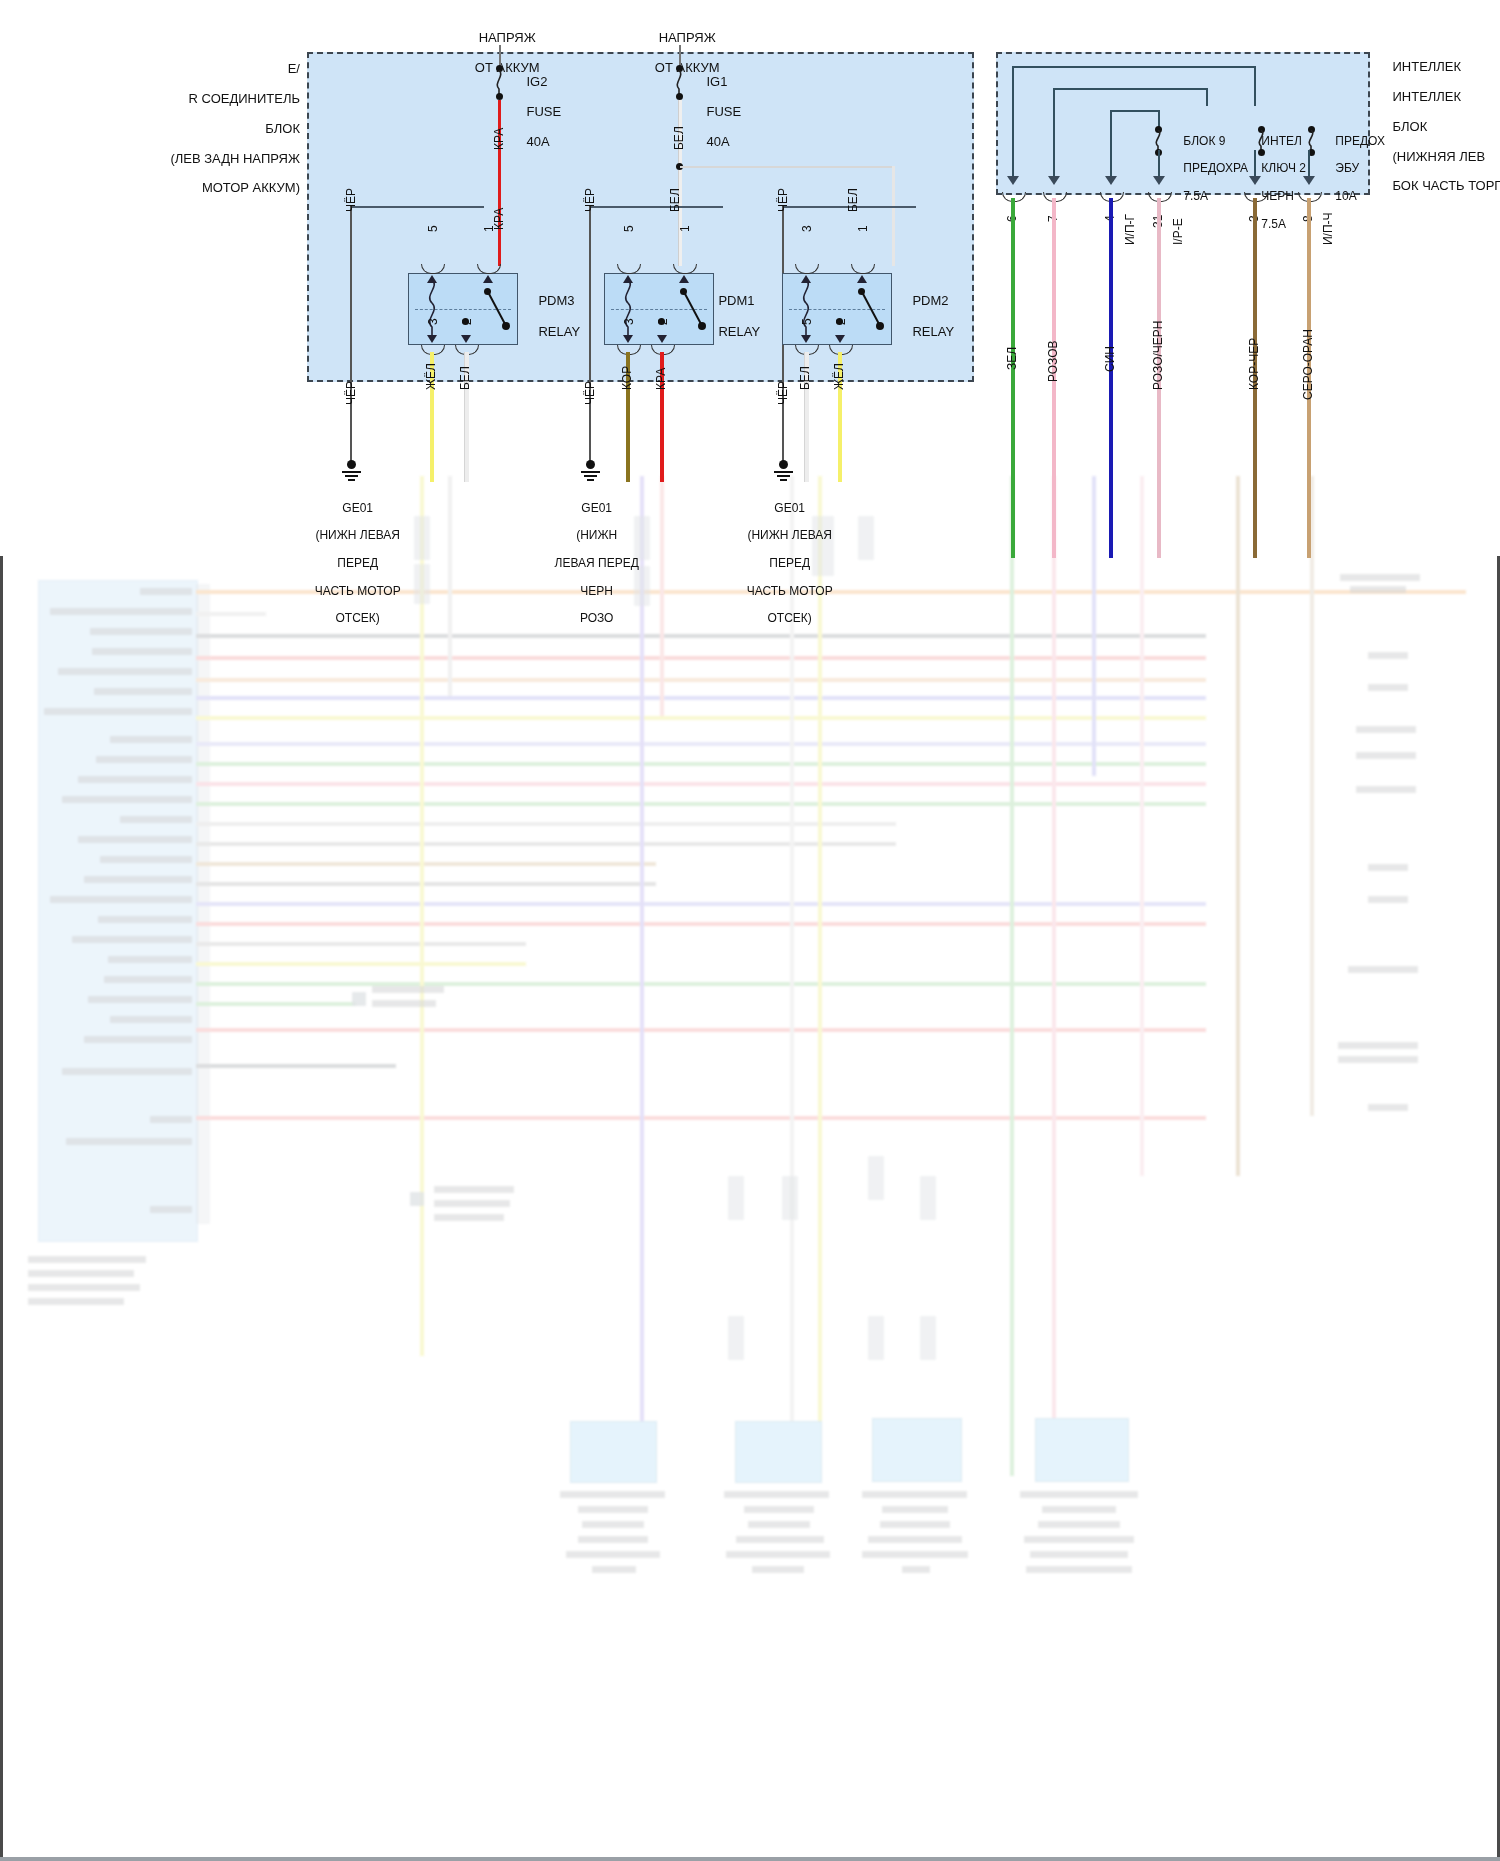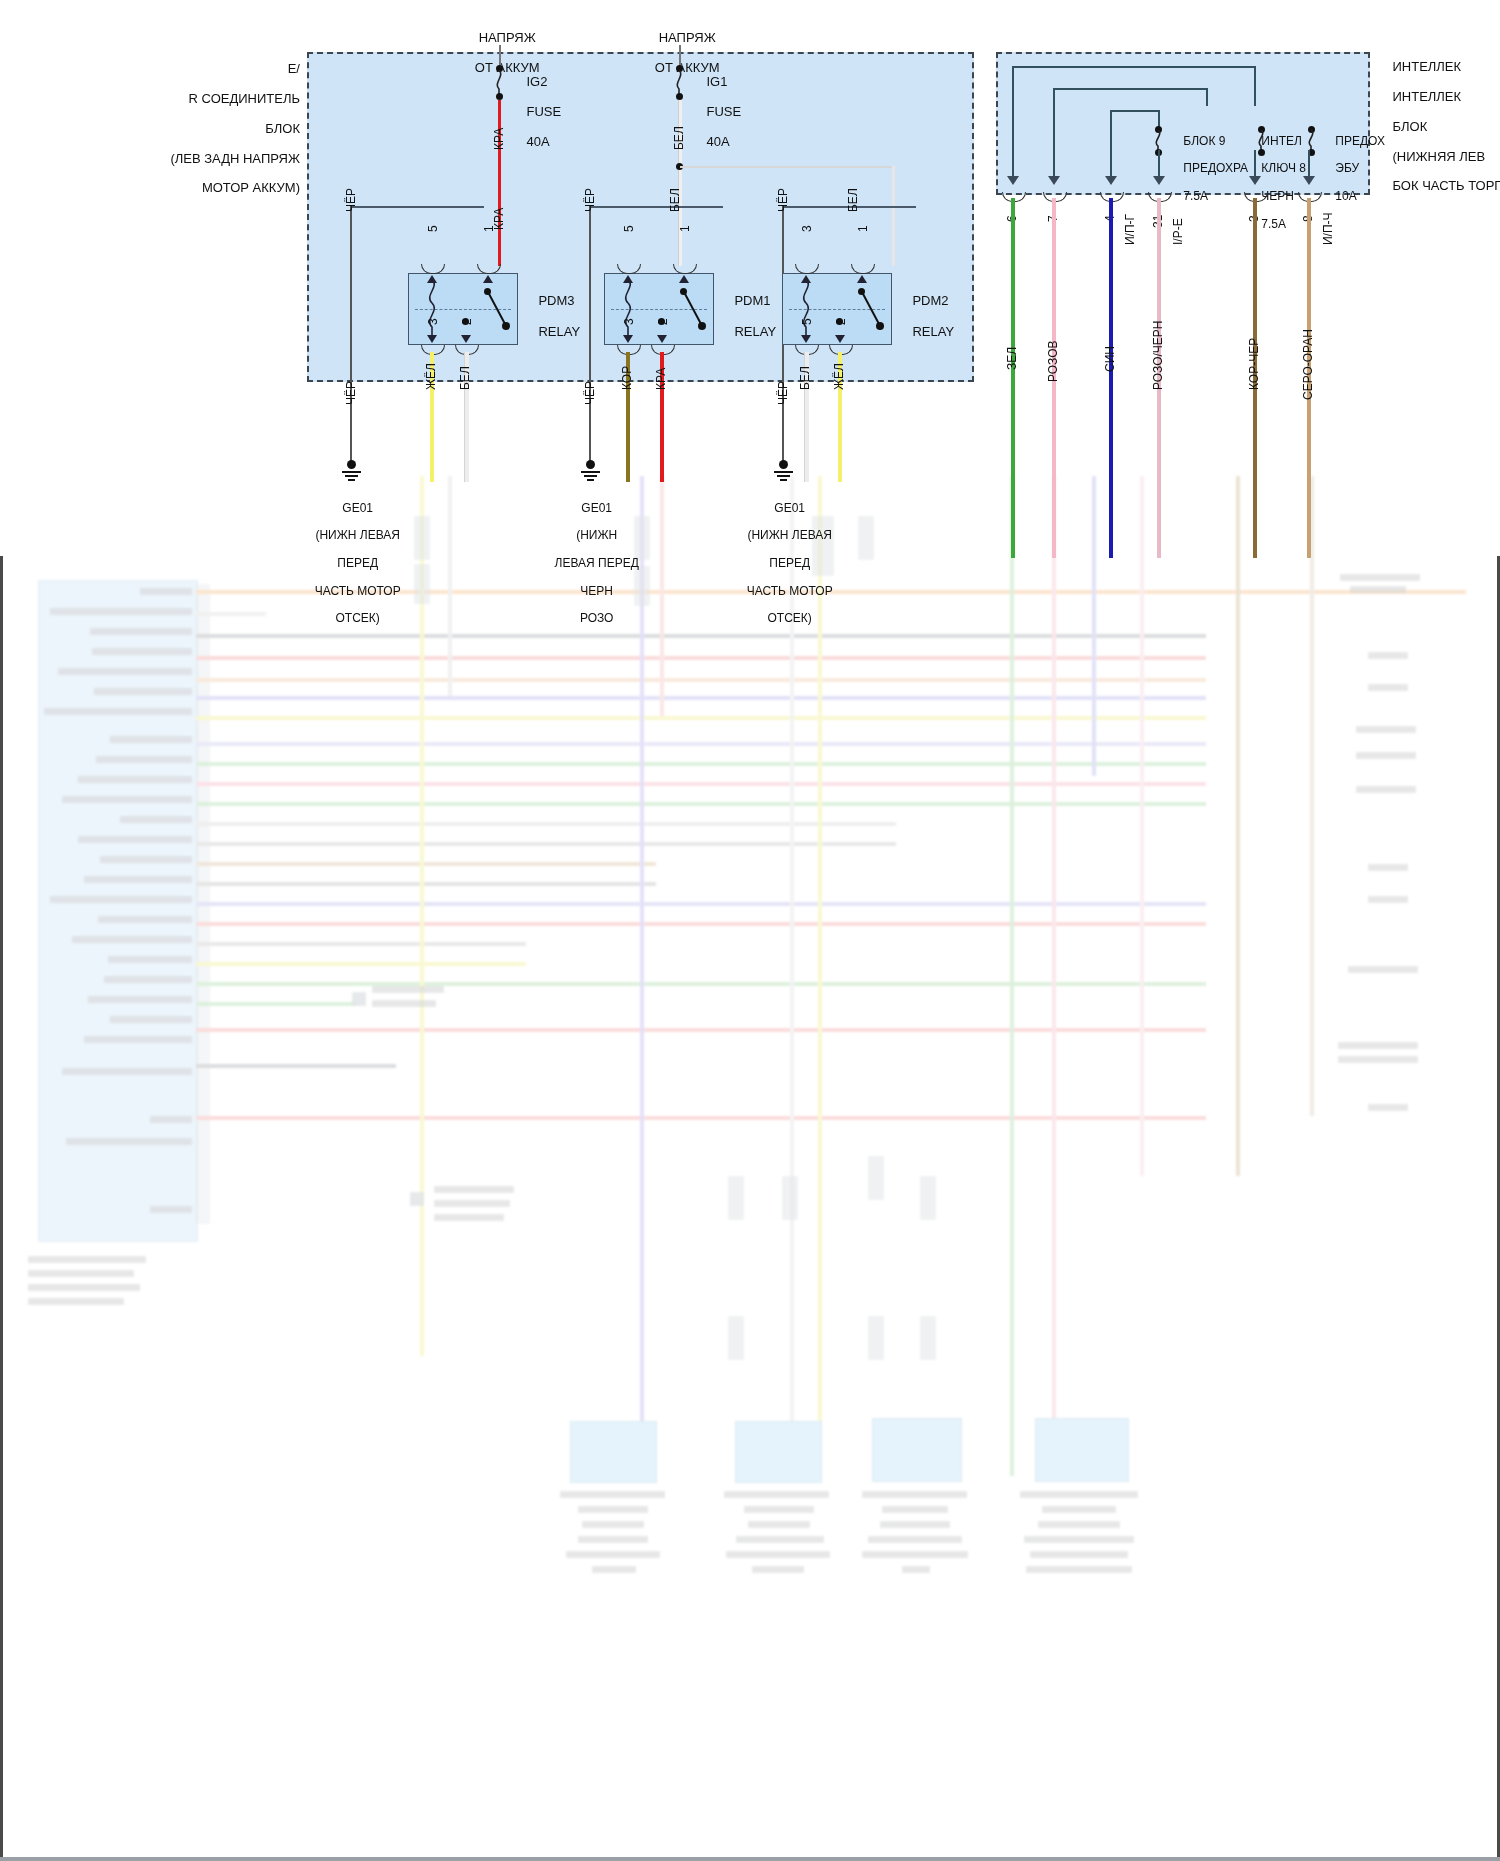--- a/index.html
+++ b/index.html
@@ -308,21 +308,21 @@
   <div class="vlbl" style="left:424px;top:390px;">ЖЁЛ</div>
   <div class="wire" style="left:464px;top:352px;height:130px;background:#ededed;width:4px;border-left:1px solid #d5d5d5;"></div>
   <div class="vlbl" style="left:458px;top:390px;">БЕЛ</div>
 
   <div class="box" style="left:589px;top:206px;width:134px;height:2px;background:#4a5a6a;"></div>
   <div class="wire" style="left:589px;top:206px;height:170px;background:#555;"></div>
 
   <div class="relay" style="left:604px;top:273px;width:110px;height:72px;">
     <div class="dashline"></div>
   </div>
-  <div class="relay-name" style="left:720px;top:277px;">
+  <div class="relay-name" style="left:704px;top:277px;">
     <span>PDM1</span><br>
     <span>RELAY</span>
   </div>
   <svg style="position:absolute;left:616px;top:273px;width:24px;height:72px;" viewBox="0 0 24 72">
     <path d="M12 6 C20 14, 4 22, 12 30 C20 38, 4 46, 12 54 L12 66" stroke="#223" stroke-width="1.6" fill="none"></path>
   </svg>
   <div class="arr-up" style="left:623px;top:275px;"></div>
   <div class="arr-dn" style="left:623px;top:335px;"></div>
   <div class="arr-up" style="left:679px;top:275px;"></div>
   <div class="arr-dn" style="left:657px;top:335px;"></div>
@@ -472,21 +472,21 @@
     <span>7.5A</span>
   </div>
 
   <div class="dot" style="left:1258px;top:126px;"></div>
   <svg class="fuse" style="left:1256px;top:130px;height:22px;" viewBox="0 0 10 22">
     <path d="M5 0 C 11 5, -1 11, 5 16 L5 22" stroke="#222" stroke-width="1.6" fill="none"></path>
   </svg>
   <div class="dot" style="left:1258px;top:149px;"></div>
   <div class="lbl" style="left:1248px;top:121px;font-size:12px;">
     <span>ИНТЕЛ</span><br>
-    <span>КЛЮЧ 8</span><br>
+    <span>КЛЮЧ 2</span><br>
     <span>ЧЕРН</span><br>
     <span>7.5A</span>
   </div>
 
   <div class="dot" style="left:1308px;top:126px;"></div>
   <svg class="fuse" style="left:1306px;top:130px;height:22px;" viewBox="0 0 10 22">
     <path d="M5 0 C 11 5, -1 11, 5 16 L5 22" stroke="#222" stroke-width="1.6" fill="none"></path>
   </svg>
   <div class="dot" style="left:1308px;top:149px;"></div>
   <div class="lbl" style="left:1322px;top:121px;font-size:12px;">

